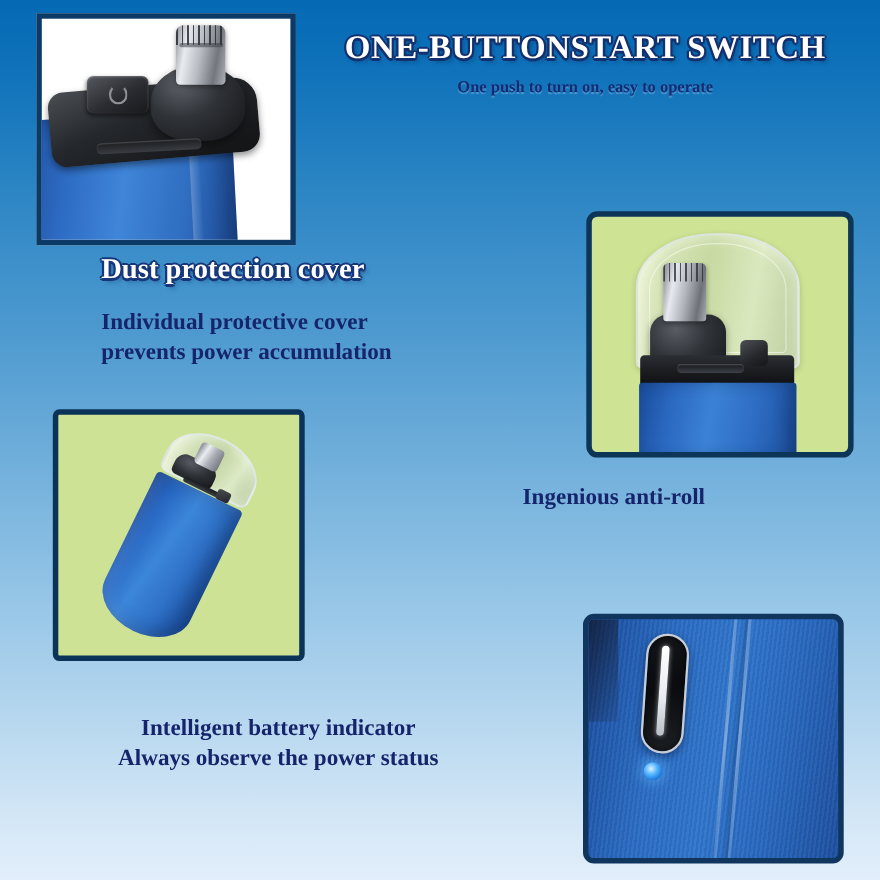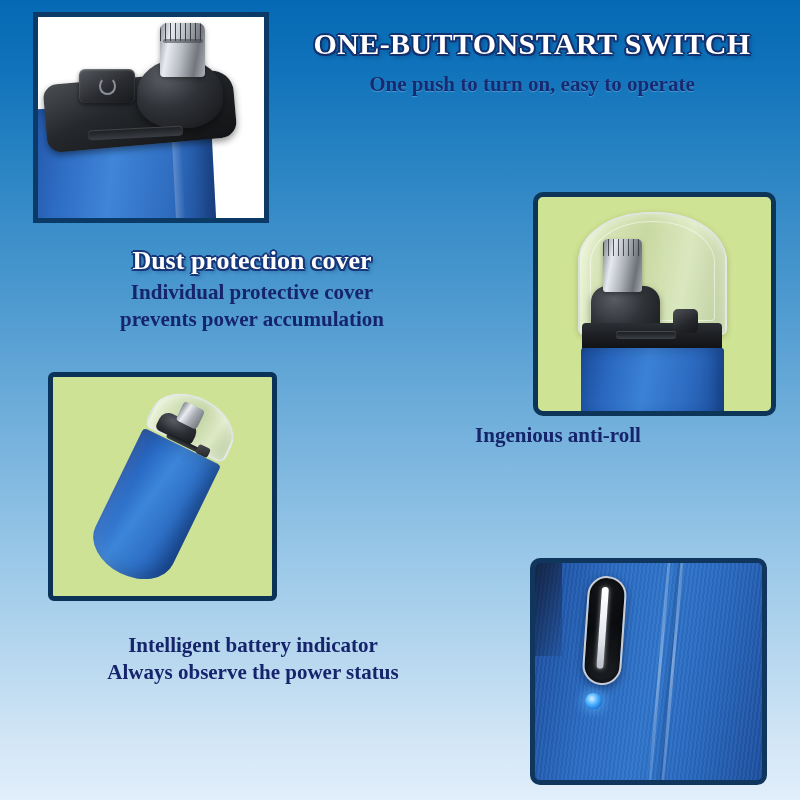--- a/index.html
+++ b/index.html
@@ -47,21 +47,21 @@
     white-space: nowrap;
     text-shadow:
        2px 0 0 #13306f, -2px 0 0 #13306f,
        0 2px 0 #13306f, 0 -2px 0 #13306f,
        1.5px 1.5px 0 #13306f, -1.5px 1.5px 0 #13306f,
        1.5px -1.5px 0 #13306f, -1.5px -1.5px 0 #13306f,
        3px 3px 4px rgba(6,40,85,0.45);
   }
   .main-sub {
     margin-top: 12px;
-    font-size: 21px;
+    font-size: 15px;
     font-weight: bold;
     color: #152a72;
     white-space: nowrap;
     text-shadow: 0 1px 1px rgba(255,255,255,0.25);
   }
 
   
   .feat { position: absolute; }
   .feat-title {
     font-size: 26px;
@@ -76,23 +76,23 @@
        1.5px -1.5px 0 #16377a, -1.5px -1.5px 0 #16377a,
        3px 3px 4px rgba(6,40,85,0.40);
   }
   .feat-line {
     font-size: 21px;
     font-weight: bold;
     color: #16246b;
     line-height: 1.28;
     white-space: nowrap;
   }
-  .feat-body { margin-top: 4px; }
-
-  #feat-dust      { left: 92px;  top: 246px; text-align: center; width: 320px; }
+  .feat-body { margin-top: 20px; }
+
+  #feat-dust      { left: 92px;  top: 230px; text-align: left; width: 320px; }
   #feat-geometric { left: 388px; top: 418px; text-align: center; width: 340px; }
   #feat-battery   { left: 58px;  top: 628px; text-align: center; width: 390px; }
 
   
   .panel {
     position: absolute;
     box-sizing: border-box;
     overflow: hidden;
   }
   .panel-photo {

